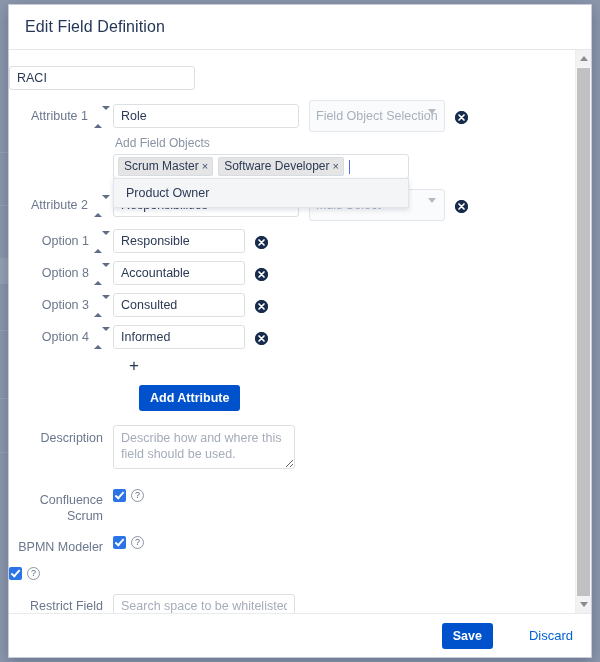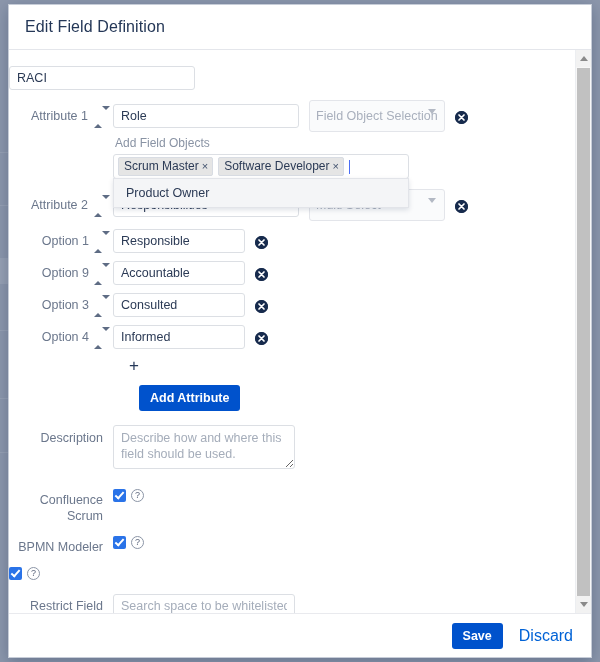--- a/index.html
+++ b/index.html
@@ -348,26 +348,27 @@
     background: #fff;
     border-top: 1px solid #e9eaee;
     display: flex;
     align-items: center;
     justify-content: flex-end;
     padding-right: 16px;
     gap: 14px;
   }
   .link-btn {
     color: #0062d6;
-    font-size: 16px;
+    font-size: 13px;
     background: none;
     border: none;
     cursor: pointer;
     font-family: "Liberation Sans", sans-serif;
     padding: 2px;
+    margin-left: 20px;
   }
 </style>
 </head>
 <body>
 
 <div class="bg-strip" style="left:0;top:152px;width:8px;height:1px;"></div>
 <div class="bg-strip" style="left:0;top:205px;width:8px;height:1px;"></div>
 <div class="bg-strip" style="left:0;top:258px;width:8px;height:26px;"></div>
 <div class="bg-strip" style="left:0;top:330px;width:8px;height:1px;"></div>
 <div class="bg-strip" style="left:0;top:398px;width:8px;height:1px;"></div>
@@ -461,21 +462,21 @@
         <span class="del-btn">
           <svg width="13" height="13" viewBox="0 0 13 13" aria-hidden="true">
             <circle cx="6.5" cy="6.5" r="6.5" fill="#172b4d"></circle>
             <path d="M4 4 L9 9 M9 4 L4 9" stroke="#fff" stroke-width="1.7" stroke-linecap="round"></path>
           </svg>
         </span>
       </div>
 
       <div class="opt-row">
         <div class="opt-label-wrap">
-          <span>Option 9</span>
+          <span>Option 8</span>
           <span class="spin" style="margin-left:5px;">
             <span class="tri u"></span><span class="tri d"></span>
           </span>
         </div>
         <input class="txt w-opt" type="text" value="Accountable" style="">
         <span class="del-btn">
           <svg width="13" height="13" viewBox="0 0 13 13" aria-hidden="true">
             <circle cx="6.5" cy="6.5" r="6.5" fill="#172b4d"></circle>
             <path d="M4 4 L9 9 M9 4 L4 9" stroke="#fff" stroke-width="1.7" stroke-linecap="round"></path>
           </svg>

